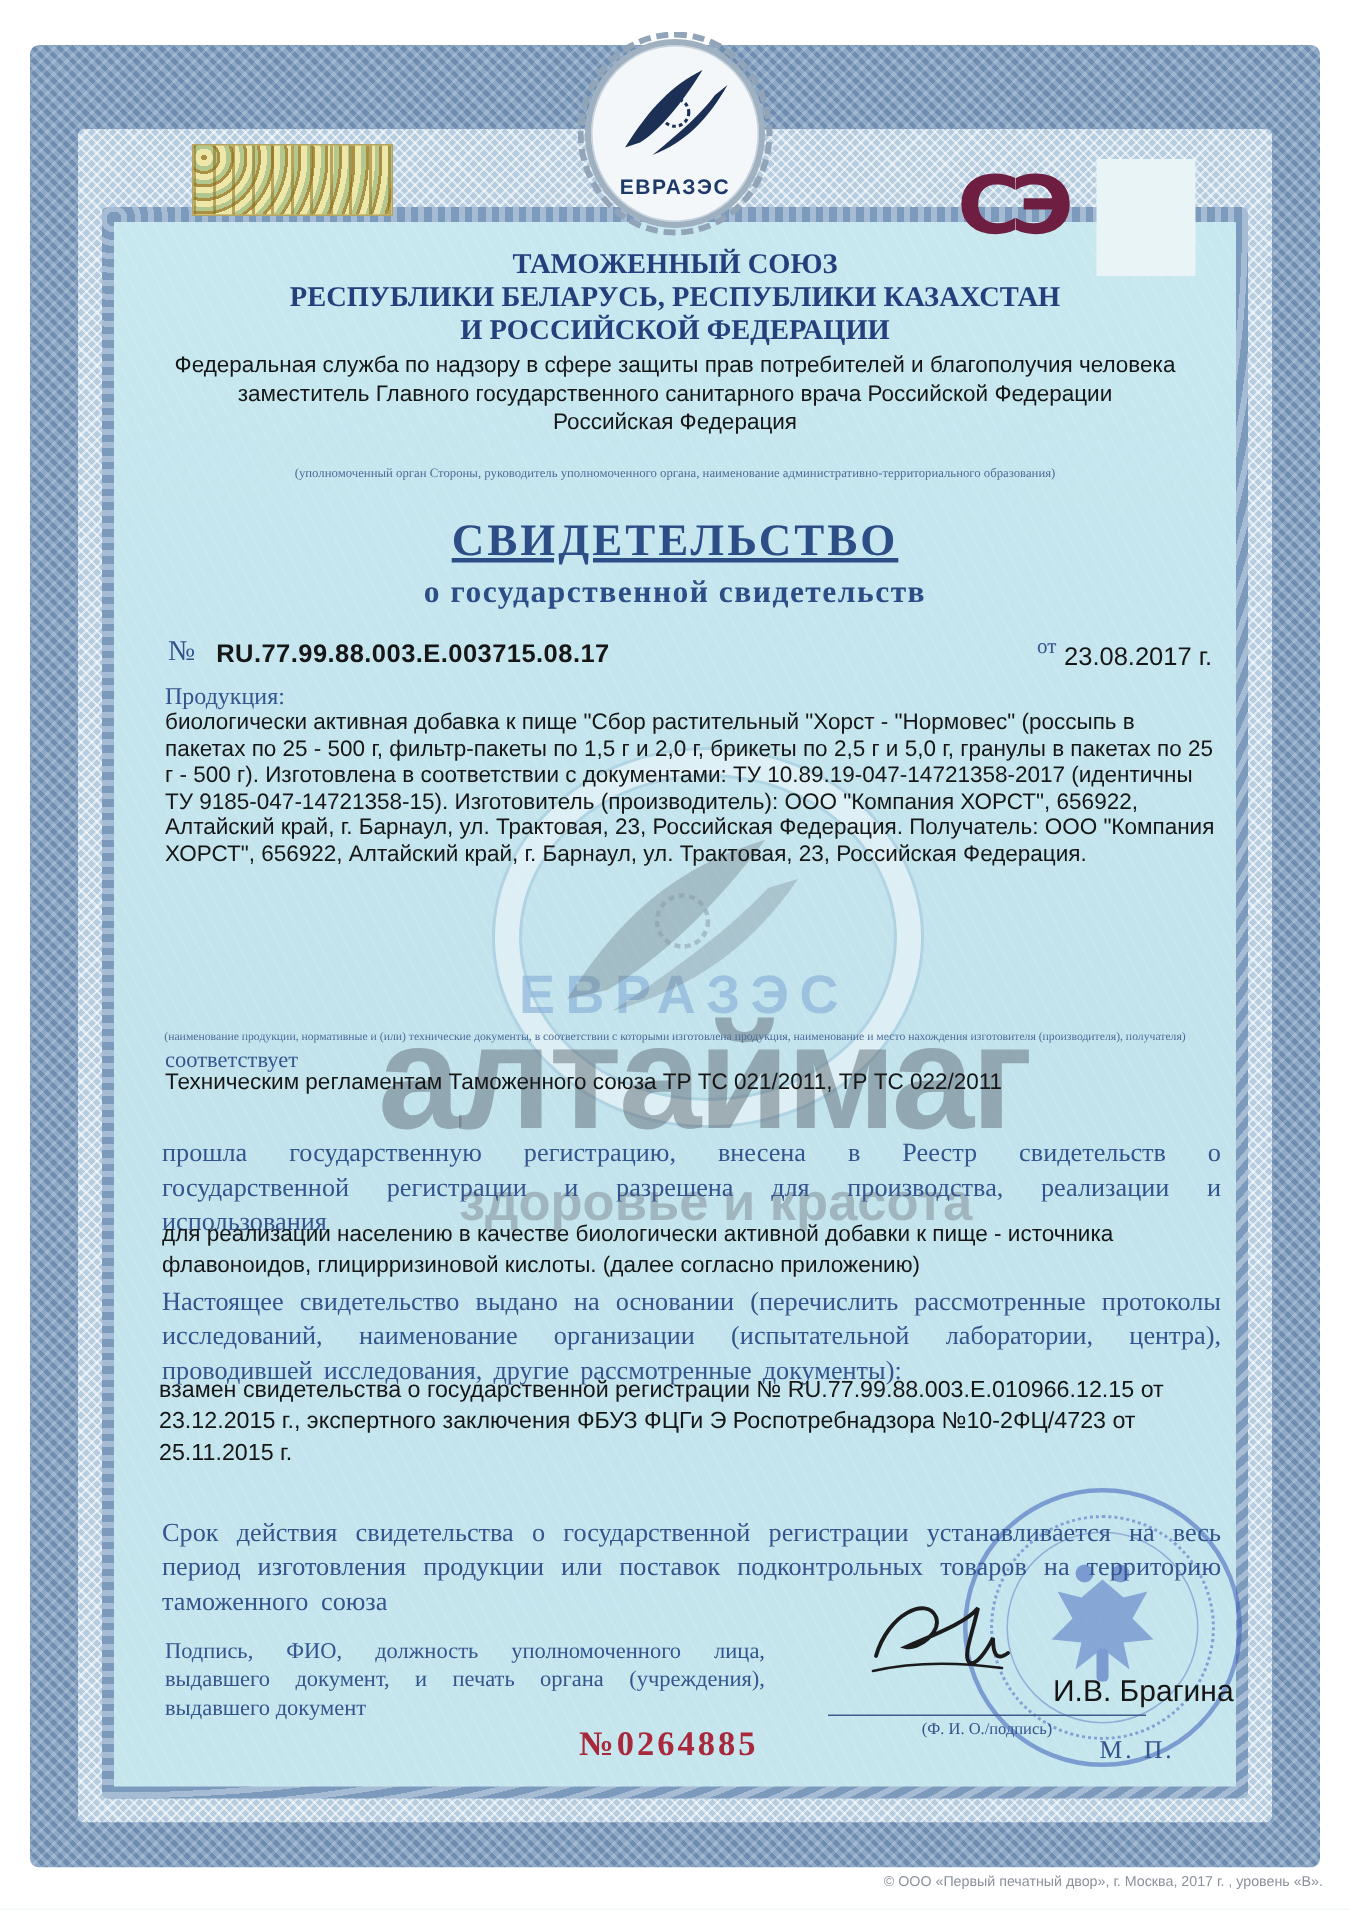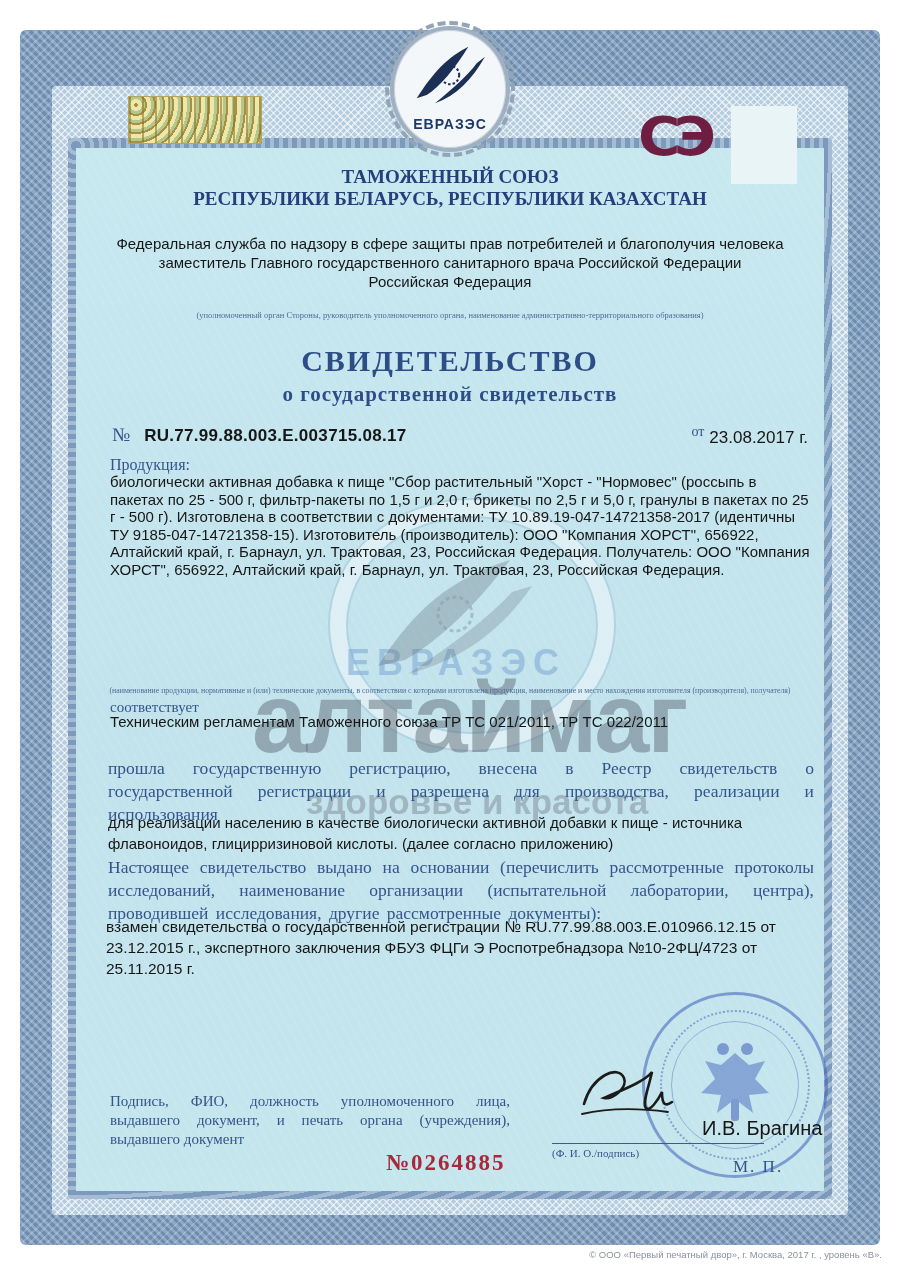--- a/index.html
+++ b/index.html
@@ -51,21 +51,21 @@
     background:#e9f4f6;z-index:24;}
   
   .navy{color:#24407c;}
   .tblue{color:#33548c;}
   .black{color:#161616;font-family:"Liberation Sans",sans-serif;}
   .center{text-align:center;}
   .abs{position:absolute;z-index:20;}
   .union-title{top:166px;left:90px;right:90px;font-weight:bold;font-size:19px;line-height:22px;}
   .authority{top:234px;left:90px;right:90px;font-size:15px;line-height:19px;}
   .authority-caption{top:310px;left:90px;right:90px;font-size:8.5px;color:#4d6c99;}
-  .title-main{top:344px;left:90px;right:90px;font-weight:bold;font-size:30px;letter-spacing:2px;color:#2d4d87;}
+  .title-main{top:344px;left:90px;right:90px;font-weight:bold;font-size:30px;letter-spacing:2px;color:#2d4d87;text-decoration:underline;}
   .title-sub{top:382px;left:90px;right:90px;font-weight:bold;font-size:21px;letter-spacing:1px;color:#2d4d87;}
   .reg-row{top:424px;left:112px;right:92px;display:flex;align-items:flex-start;}
   .reg-no-label{font-size:19px;margin-right:14px;}
   .reg-no{font-size:17px;letter-spacing:.3px;margin-top:2px;font-weight:bold;}
   .reg-spacer{flex:1;}
   .reg-date-label{font-size:14px;margin-right:5px;margin-top:0;}
   .reg-date{font-size:17px;margin-top:4px;}
   .product-label{top:456px;left:110px;font-size:16px;}
   .product-desc{top:473px;left:110px;width:702px;font-size:15px;line-height:17.6px;}
   .product-caption{top:686px;left:84px;right:84px;font-size:7.8px;color:#4d6c99;}
@@ -75,21 +75,21 @@
     text-align:justify;word-spacing:6px;}
   .usage{top:812px;left:108px;width:700px;font-size:15px;line-height:21px;}
   .basis-intro{top:856px;left:108px;width:706px;font-size:17.5px;line-height:23px;
     text-align:justify;word-spacing:3px;}
   .basis-details{top:916px;left:106px;width:706px;font-size:15.5px;line-height:21px;}
   .validity{top:1010px;left:108px;width:706px;font-size:17.5px;line-height:23px;
     text-align:justify;word-spacing:4px;}
   .sign-caption{top:1092px;left:110px;width:400px;font-size:15px;line-height:19px;text-align:justify;}
   .sign-name{top:1117px;left:702px;font-size:20px;}
   .sign-rule{top:1143px;left:552px;width:212px;border-top:1.3px solid #3c5c8c;height:0;}
-  .sign-name-caption{top:1147px;left:552px;width:212px;font-size:11px;color:#33548c;}
+  .sign-name-caption{top:1147px;left:552px;width:212px;text-align:center;font-size:11px;color:#33548c;}
   .seal-caption{top:1157px;left:733px;font-size:17px;letter-spacing:2px;}
   .blank-number{top:1150px;left:386px;font-size:23px;font-weight:bold;letter-spacing:2px;color:#a8283c;}
   .footer{top:1249px;right:18px;font-family:"Liberation Sans",sans-serif;font-size:9.5px;color:#8b919b;}
   
   .wm-ring{top:500px;left:330px;width:252px;height:218px;border-radius:50%;
     border:16px solid rgba(238,247,250,.6);box-shadow:0 0 0 2px rgba(150,190,215,.45),0 0 0 2px rgba(150,190,215,.45) inset;z-index:5;}
   .wm-emblem{top:642px;left:230px;width:452px;text-align:center;z-index:5;
     font-family:"Liberation Sans",sans-serif;font-weight:bold;font-size:36px;letter-spacing:7px;
     color:rgba(135,175,215,.65);}
   .wm-bird{top:548px;left:360px;z-index:6;opacity:.55;}
@@ -141,20 +141,21 @@
     <div class="badge-label">ЕВРАЗЭС</div>
   </div>
 
   <div class="holo"></div>
   <div class="se-mark">СЭ</div>
   <div class="white-patch"></div>
 
   <div class="abs union-title navy center">
     <div>ТАМОЖЕННЫЙ СОЮЗ</div>
     <div>РЕСПУБЛИКИ БЕЛАРУСЬ, РЕСПУБЛИКИ КАЗАХСТАН</div>
+    <div>И РОССИЙСКОЙ ФЕДЕРАЦИИ</div>
   </div>
   <div class="abs authority black center">
     <div>Федеральная служба по надзору в сфере защиты прав потребителей и благополучия человека</div>
     <div>заместитель Главного государственного санитарного врача Российской Федерации</div>
     <div>Российская Федерация</div>
   </div>
   <div class="abs authority-caption center">(уполномоченный орган Стороны, руководитель уполномоченного органа, наименование административно-территориального образования)</div>
 
   <div class="abs title-main center">СВИДЕТЕЛЬСТВО</div>
   <div class="abs title-sub center">о государственной свидетельств</div>
@@ -173,20 +174,21 @@
 
   <div class="abs compliance-label tblue">соответствует</div>
   <div class="abs compliance-value black">Техническим регламентам Таможенного союза ТР ТС 021/2011, ТР ТС 022/2011</div>
 
   <div class="abs statement tblue">прошла государственную регистрацию, внесена в Реестр свидетельств о государственной регистрации и разрешена для производства, реализации и использования</div>
   <div class="abs usage black">для реализации населению в качестве биологически активной добавки к пище - источника флавоноидов, глицирризиновой кислоты. (далее согласно приложению)</div>
 
   <div class="abs basis-intro tblue">Настоящее свидетельство выдано на основании (перечислить рассмотренные протоколы исследований, наименование организации (испытательной лаборатории, центра), проводившей исследования, другие рассмотренные документы):</div>
   <div class="abs basis-details black">взамен свидетельства о государственной регистрации № RU.77.99.88.003.E.010966.12.15 от 23.12.2015 г., экспертного заключения ФБУЗ ФЦГи Э Роспотребнадзора №10-2ФЦ/4723 от 25.11.2015 г.</div>
 
+  <div class="abs validity tblue">Срок действия свидетельства о государственной регистрации устанавливается на весь период изготовления продукции или поставок подконтрольных товаров на территорию таможенного союза</div>
 
   <div class="abs stamp">
     <svg width="88" height="96" viewBox="0 0 88 96">
       <g fill="#3e5eba">
         <circle cx="32" cy="14" r="6"></circle>
           <circle cx="56" cy="14" r="6"></circle>
         <path d="M44 18 L30 30 L14 26 L24 44 L10 58 L30 60 L26 78 L44 64 L62 78 L58 60 L78 58 L64 44 L74 26 L58 30 Z" opacity=".85"></path>
         <rect x="40" y="64" width="8" height="22" rx="3"></rect>
       </g>
     </svg>

